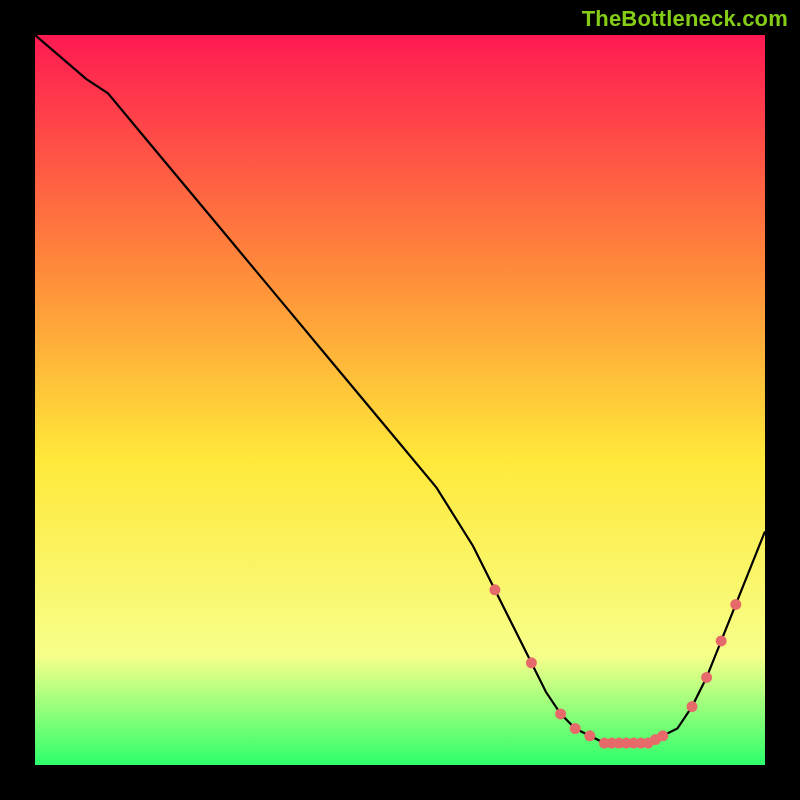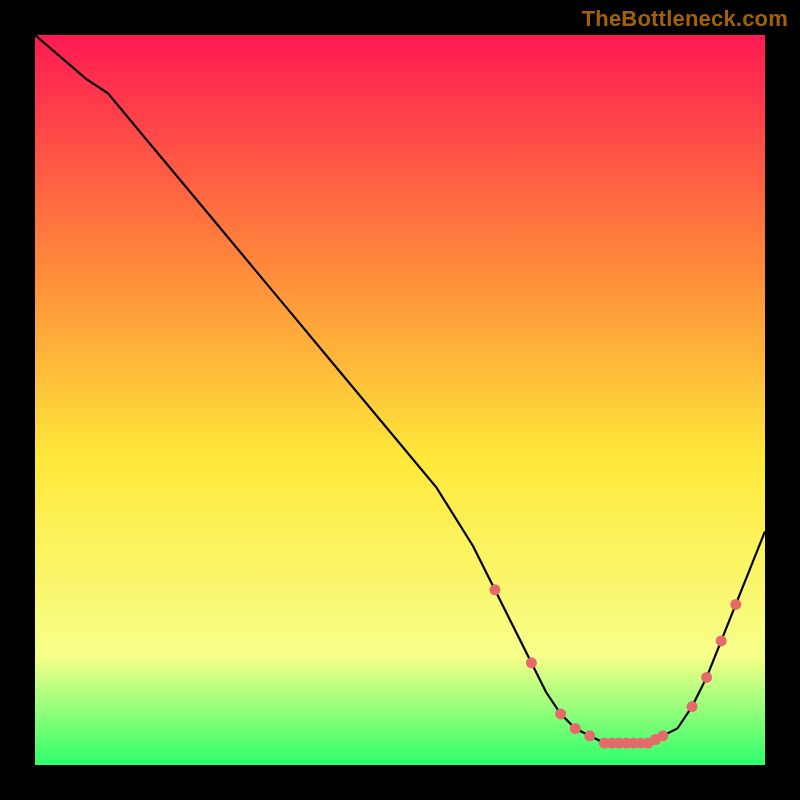--- a/index.html
+++ b/index.html
@@ -23,21 +23,21 @@
     width: 730px;
     height: 730px;
   }
   .watermark {
     position: absolute;
     top: 6px;
     right: 12px;
     font-family: Arial, Helvetica, sans-serif;
     font-size: 22px;
     font-weight: 600;
-    color: #a16207;
+    color: #84cc16;
     letter-spacing: 0.2px;
   }
   svg {
     display: block;
   }
 </style>
 </head>
 <body>
 
 <div class="chart-container">

